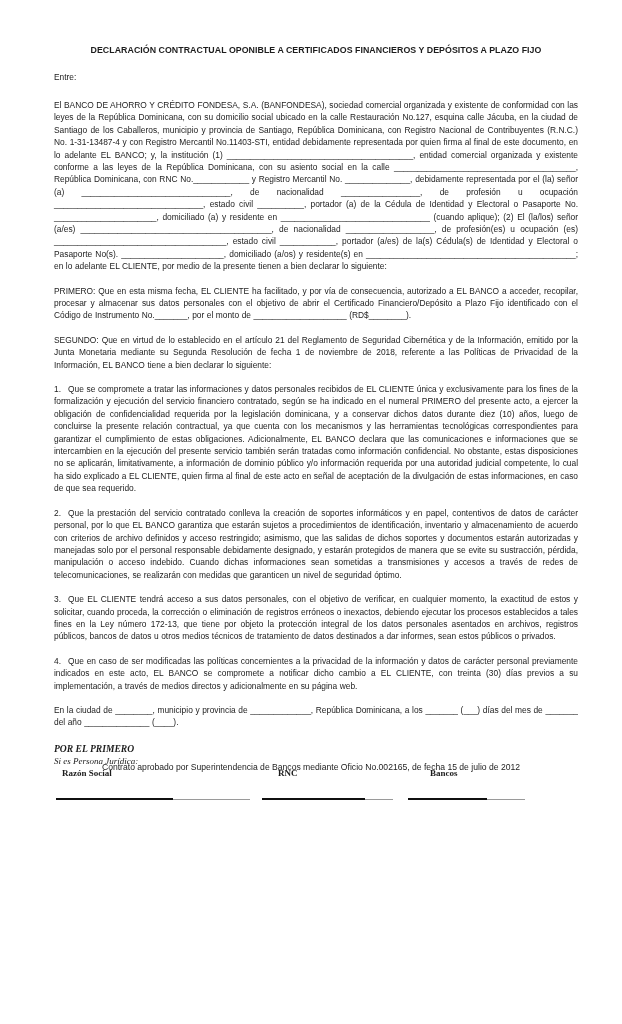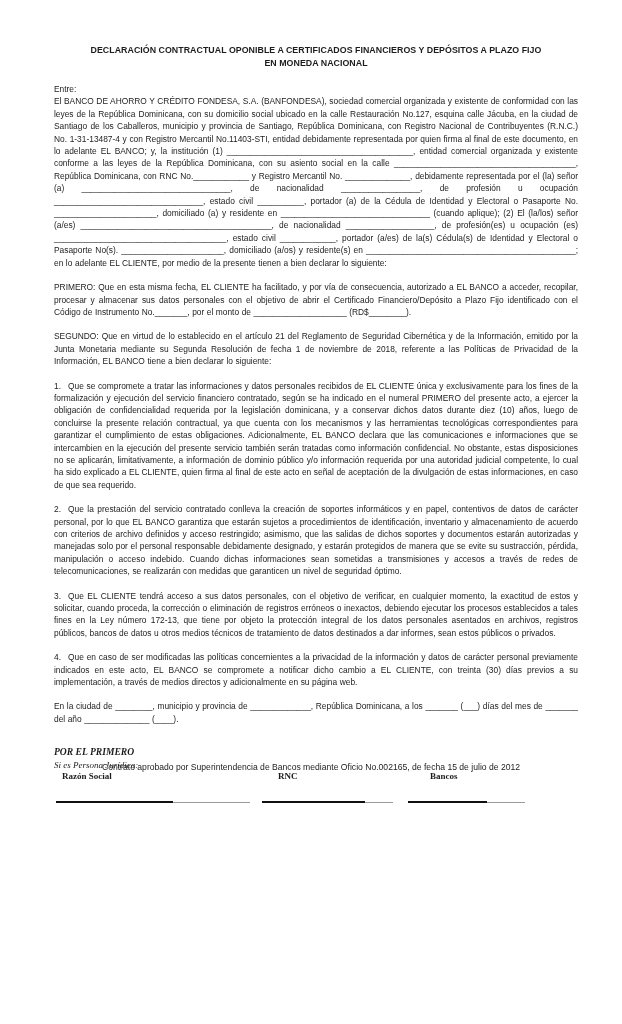--- a/index.html
+++ b/index.html
@@ -31,28 +31,28 @@
     font-size: 8.4px;
     line-height: 12.4px;
     text-align: justify;
     word-spacing: 0.2px;
   }
   .para {
     margin: 0 0 12px 0;
   }
   .intro-label {
     text-align: left;
-    margin-bottom: 0;
+    margin-bottom: 16px;
   }
   .clause-num {
     display: inline;
     margin-right: 7px;
   }
   .closing {
-    margin-bottom: 21px;
+    margin-bottom: 14px;
   }
   .signature-block {
     position: relative;
     height: 128px;
     font-family: "Liberation Serif", "DejaVu Serif", serif;
     font-size: 9px;
   }
   .sig-heading {
     font-weight: bold;
     font-style: italic;
@@ -95,21 +95,20 @@
     color: #1c1c1c;
   }
 </style>
 </head>
 <body>
 
 <div class="page">
 
   <div class="doc-title">
     <div>DECLARACIÓN CONTRACTUAL OPONIBLE A CERTIFICADOS FINANCIEROS Y DEPÓSITOS A PLAZO FIJO</div>
-    <div>EN MONEDA NACIONAL</div>
   </div>
 
   <div class="body-text intro-label">Entre:</div>
 
   <p class="body-text para">El BANCO DE AHORRO Y CRÉDITO FONDESA, S.A. (BANFONDESA), sociedad comercial organizada y existente de conformidad con las leyes de la República Dominicana, con su domicilio social ubicado en la calle Restauración No.127, esquina calle Jácuba, en la ciudad de Santiago de los Caballeros, municipio y provincia de Santiago, República Dominicana, con Registro Nacional de Contribuyentes (R.N.C.) No. 1-31-13487-4 y con Registro Mercantil No.11403-STI, entidad debidamente representada por quien firma al final de este documento, en lo adelante EL BANCO; y, la institución (1) ________________________________________, entidad comercial organizada y existente conforme a las leyes de la República Dominicana, con su asiento social en la calle _______________________________________, República Dominicana, con RNC No.____________ y Registro Mercantil No. ______________, debidamente representada por el (la) señor (a) ________________________________, de nacionalidad _________________, de profesión u ocupación ________________________________, estado civil __________, portador (a) de la Cédula de Identidad y Electoral o Pasaporte No. ______________________, domiciliado (a) y residente en ________________________________ (cuando aplique); (2) El (la/los) señor (a/es) _________________________________________, de nacionalidad ___________________, de profesión(es) u ocupación (es) _____________________________________, estado civil ____________, portador (a/es) de la(s) Cédula(s) de Identidad y Electoral o Pasaporte No(s). ______________________, domiciliado (a/os) y residente(s) en _____________________________________________; en lo adelante EL CLIENTE, por medio de la presente tienen a bien declarar lo siguiente:</p>
 
   <p class="body-text para">PRIMERO: Que en esta misma fecha, EL CLIENTE ha facilitado, y por vía de consecuencia, autorizado a EL BANCO a acceder, recopilar, procesar y almacenar sus datos personales con el objetivo de abrir el Certificado Financiero/Depósito a Plazo Fijo identificado con el Código de Instrumento No._______, por el monto de ____________________ (RD$________).</p>
 
   <p class="body-text para">SEGUNDO: Que en virtud de lo establecido en el artículo 21 del Reglamento de Seguridad Cibernética y de la Información, emitido por la Junta Monetaria mediante su Segunda Resolución de fecha 1 de noviembre de 2018, referente a las Políticas de Privacidad de la Información, EL BANCO tiene a bien declarar lo siguiente:</p>
 

